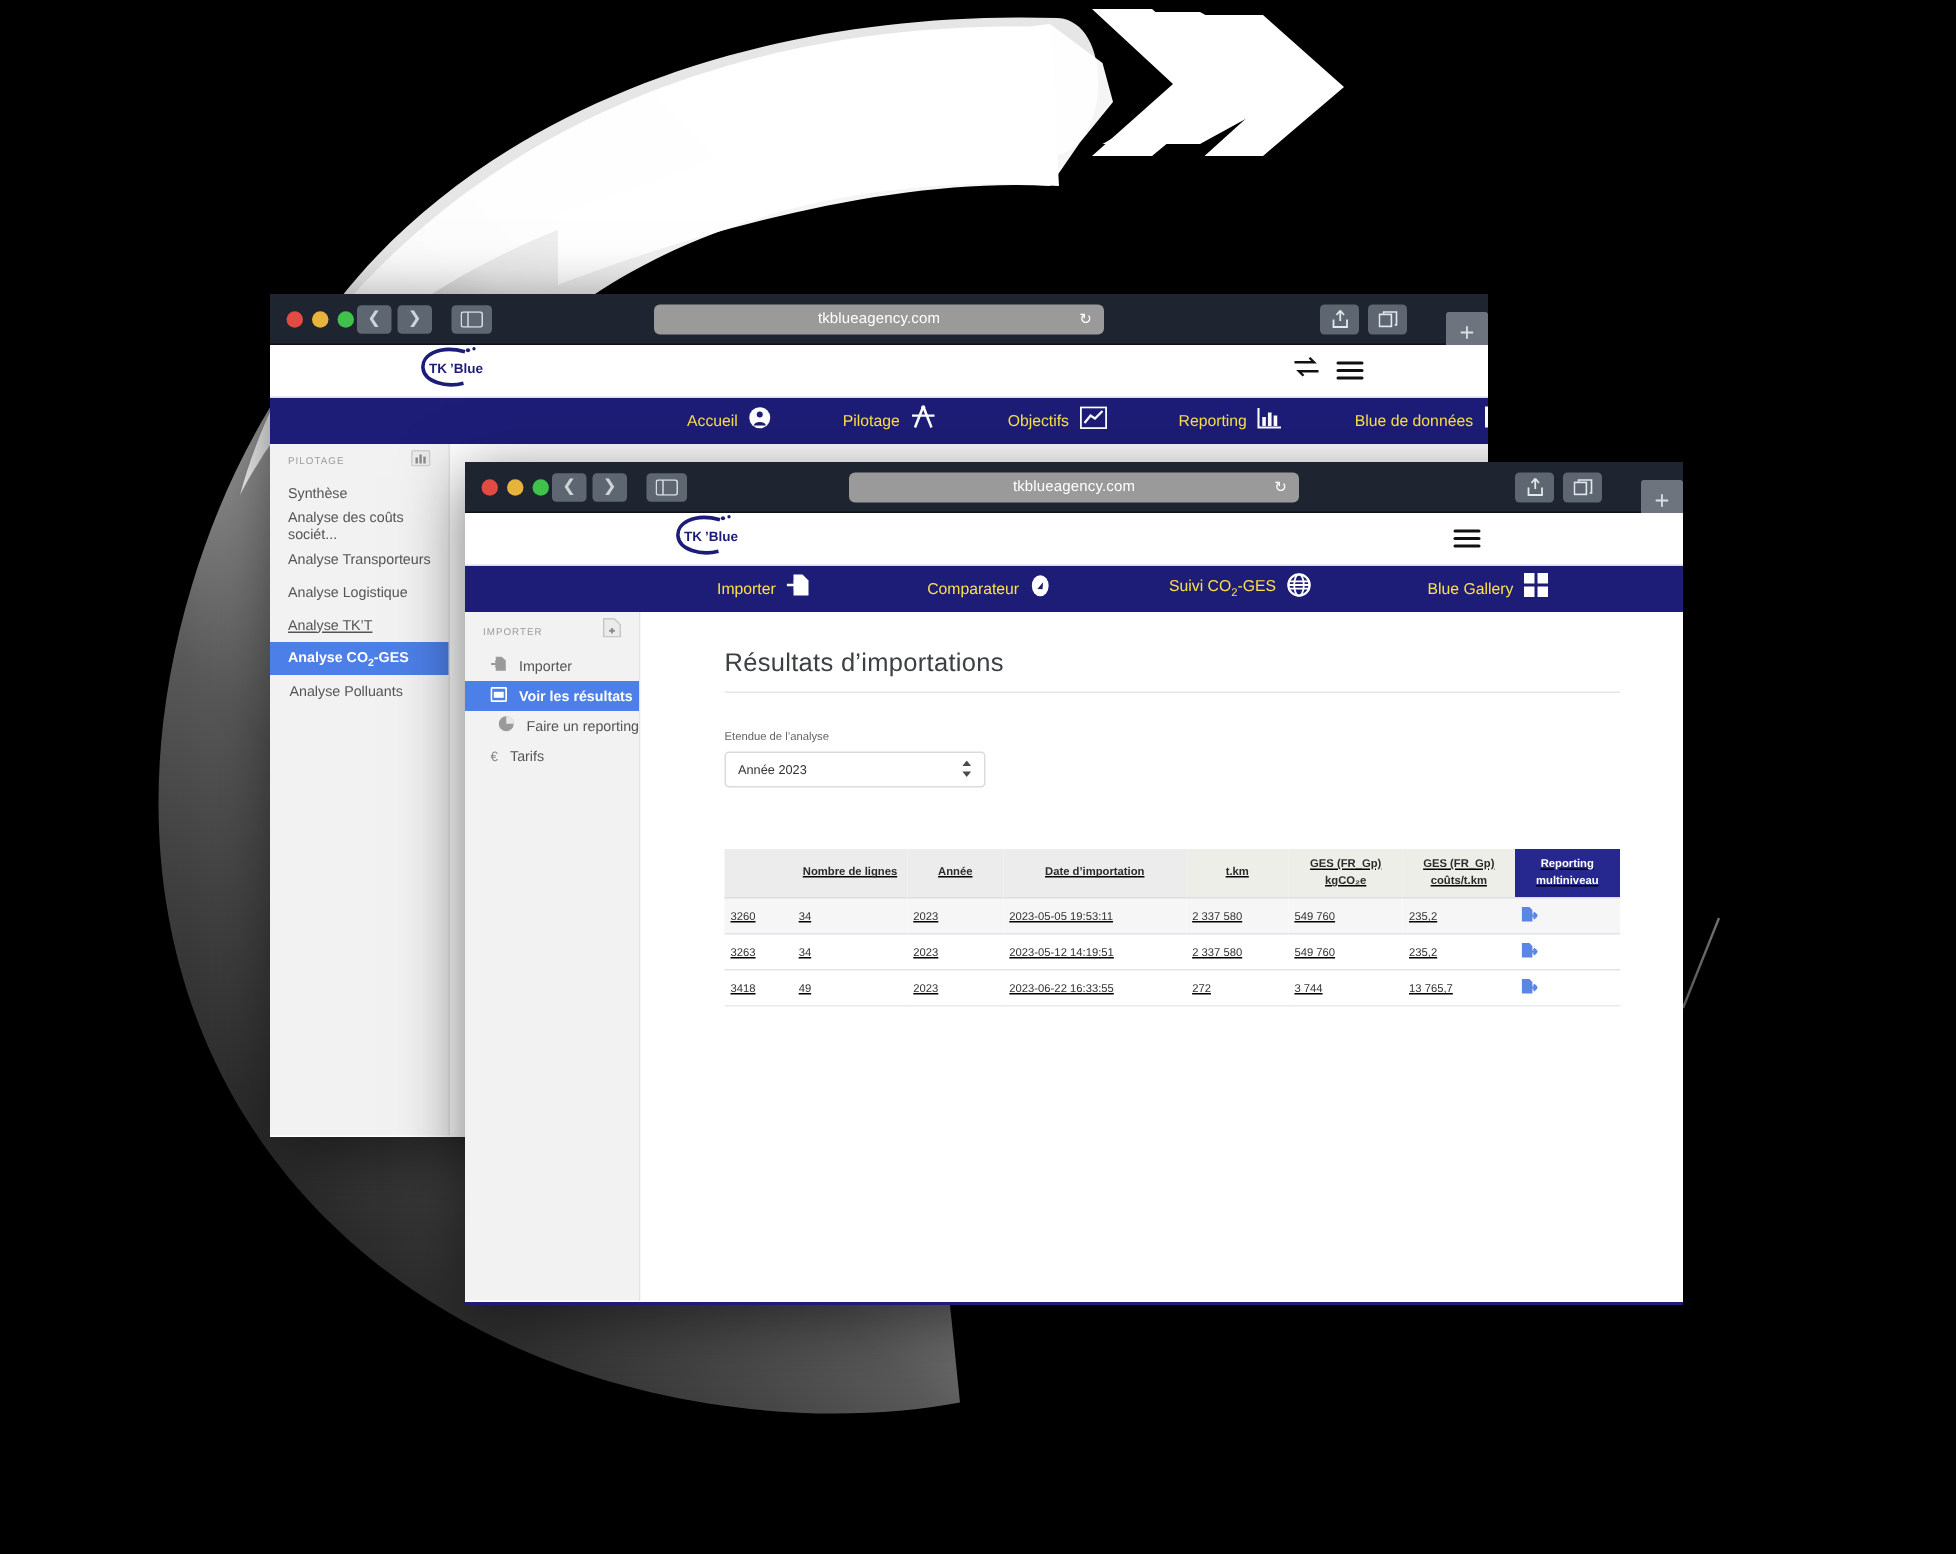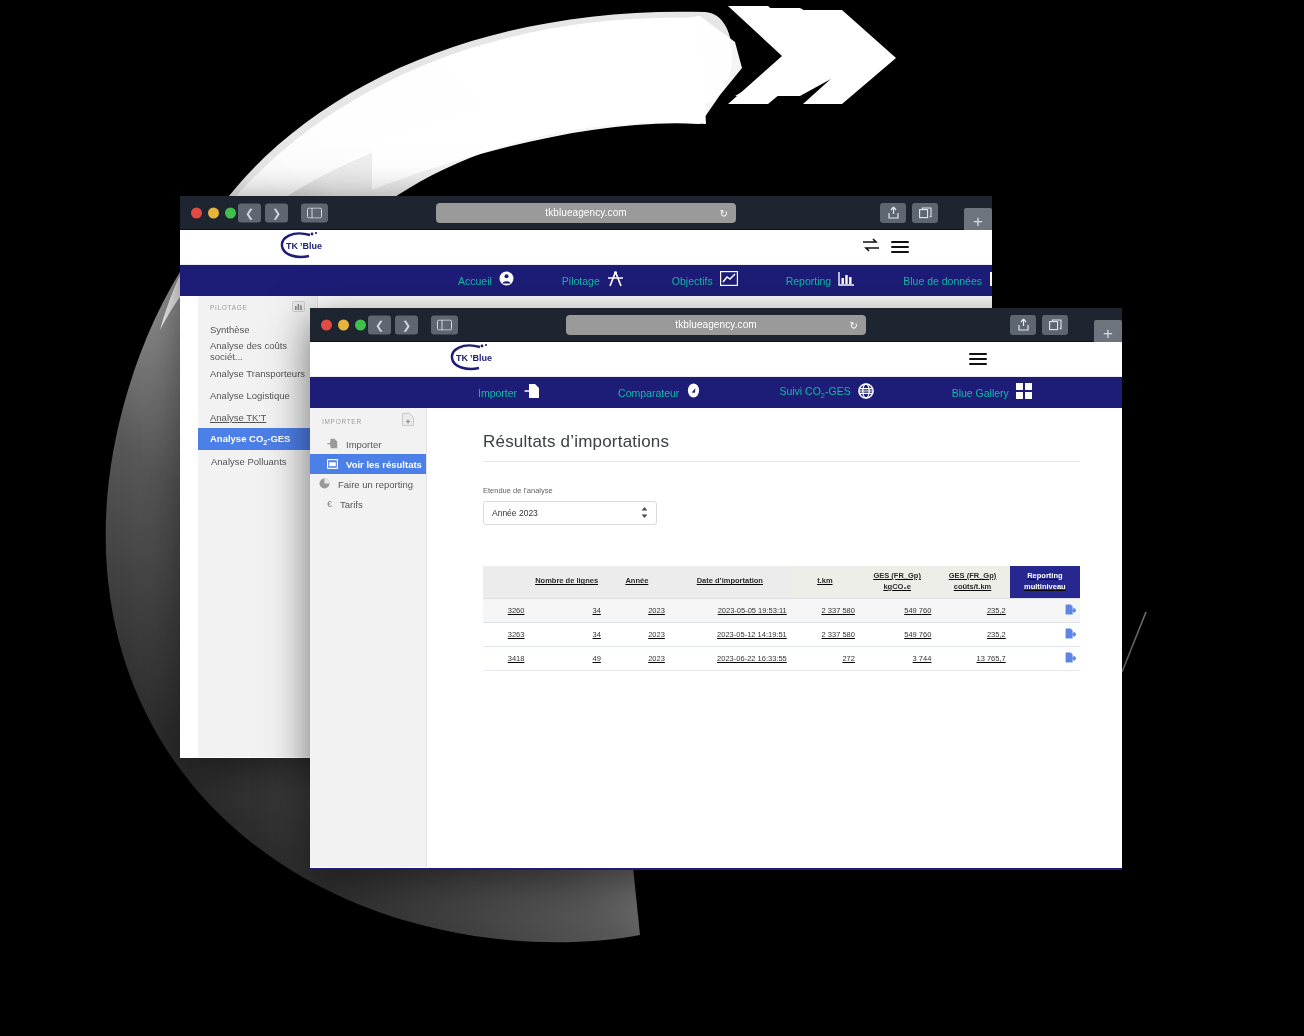--- a/index.html
+++ b/index.html
@@ -30,21 +30,21 @@
   .plustab { position:absolute; right:0; top:12px; width:28px; height:28px; background:#6e747d; color:#d9dde2; font-size:17px; display:flex; align-items:center; justify-content:center; border-radius:2px 2px 0 0; }
 
   
   .brandbar { position:relative; height:36px; background:#fff; border-bottom:1px solid #eceef2; }
   .logo { position:absolute; top:50%; transform:translateY(-50%);margin-left:12px; }
   .hmb { position:absolute; top:50%; transform:translateY(-50%); display:flex; flex-direction:column; gap:3px; }
   .hmb i { display:block; background:#111; border-radius:1px; }
   .swap { position:absolute; top:50%; transform:translateY(-50%); }
 
   .mainnav { background:#1d1d78; display:flex; align-items:center; }
-  .mainnav .nav-item { display:flex; align-items:center; gap:7px; color:#14b8a6; cursor:pointer; }
+  .mainnav .nav-item { display:flex; align-items:center; gap:7px; color:#fde047; cursor:pointer; }
   .mainnav .nav-item .lbl { font-size:10.5px; white-space:nowrap; }
   .mainnav .nav-item sub { font-size:7.5px; }
 
   
   .appbody { display:flex; height:100%; background:#fff; }
   .sidebar { background:#f2f2f2; border-right:1px solid #e3e3e3; flex:none; }
   .side-head { display:flex; align-items:center; justify-content:space-between; padding:0 12px; }
   .side-head .t { font-size:6.5px; letter-spacing:.7px; color:#9b9b9b; text-transform:uppercase; }
   .side-item { display:flex; align-items:center; gap:8px; color:#555; cursor:pointer; }
   .side-item .lbl { font-size:9.5px; }
@@ -60,21 +60,21 @@
   .field-label { font-size:7.5px; color:#636363; }
   .select { border:1px solid #d9dbde; border-radius:3px; background:#fff; display:flex; align-items:center; justify-content:space-between; }
   .select .v { font-size:8.5px; color:#333; }
   .select .caret { font-size:8px; color:#555; line-height:.8; text-align:center; }
 
   table.res { border-collapse:collapse; width:100%;text-decoration:underline; }
   table.res thead th { background:#ececec; font-size:7.5px; color:#2b2b2b; font-weight:bold; padding:5px 4px; text-align:center; line-height:1.45; border-bottom:1px solid #dcdee2; }
   table.res thead th.eco { background:#eceee7; }
   table.res thead th.rep { background:#26278f; color:#fff; }
   table.res thead th.idcol { background:#ececec; }
-  table.res tbody td { font-size:7.5px; color:#333; padding:5px 4px; text-align:right; border-bottom:1px solid #dfe4ec;margin-top:38px; }
+  table.res tbody td { font-size:7.5px; color:#333; padding:5px 4px; text-align:left; border-bottom:1px solid #dfe4ec;margin-top:38px; }
   table.res tbody tr.alt td { background:#f6f6f6; }
   table.res tbody tr:last-child td { border-bottom:1px solid #e7eaef; }
   .ico-export { display:inline-block; }
 </style>
 </head>
 <body>
 
 <div id="stage">
 
   <div class="bg-layer">
@@ -234,21 +234,21 @@
           <svg width="13" height="16" viewBox="0 0 13 16">
               <path d="M1 1 H8 L12 5 V15 H1 Z" fill="#fff"></path>
               <path d="M6.5 13 V8 M4.6 9.8 L6.5 7.8 L8.4 9.8" stroke="#1d1d78" stroke-width="1.3" fill="none"></path>
             </svg>
         </span>
       </div>
 
     </div>
 
     <div class="appbody" style="height:calc(100% - 101px);">
-      <div class="sidebar" style="width:120px;margin-left:18px;">
+      <div class="sidebar" style="width:120px;">
         <div class="side-head" style="height:22px;">
           <span class="t">PILOTAGE</span>
           <span>
             <svg width="13" height="11" viewBox="0 0 13 11">
                 <rect x="0.5" y="0.5" width="12" height="10" rx="1" fill="#ebebeb" stroke="#cfcfcf"></rect>
                 <rect x="3" y="5" width="1.6" height="4" fill="#8a8a8a"></rect>
                 <rect x="5.6" y="3" width="1.6" height="6" fill="#8a8a8a"></rect>
                 <rect x="8.2" y="4.4" width="1.6" height="4.6" fill="#8a8a8a"></rect>
               </svg>
           </span>
@@ -399,21 +399,21 @@
         </div>
         <div class="side-item active" style="height:20px; padding-left:17px;">
           <span>
             <svg width="11" height="10" viewBox="0 0 11 10">
                 <rect x="0.5" y="0.5" width="10" height="9" rx="1" fill="none" stroke="#fff" stroke-width="1.3"></rect>
                 <rect x="2.2" y="3.2" width="6.6" height="4" fill="#fff"></rect>
               </svg>
           </span>
           <span class="lbl">Voir les résultats</span>
         </div>
-        <div class="side-item" style="height:20px; padding-left:9px;">
+        <div class="side-item" style="height:20px; padding-left:22px;">
           <span>
             <svg width="11" height="11" viewBox="0 0 11 11">
                 <circle cx="5.5" cy="5.5" r="5" fill="#9a9a9a"></circle>
                 <path d="M5.5 5.5 V0.5 A5 5 0 0 1 10.5 5.5 Z" fill="#e9e9e9"></path>
               </svg>
           </span>
           <span class="lbl">Faire un reporting</span>
         </div>
         <div class="side-item" style="height:20px; padding-left:17px;">
           <span style="font-size:9px;color:#888;">€</span>

